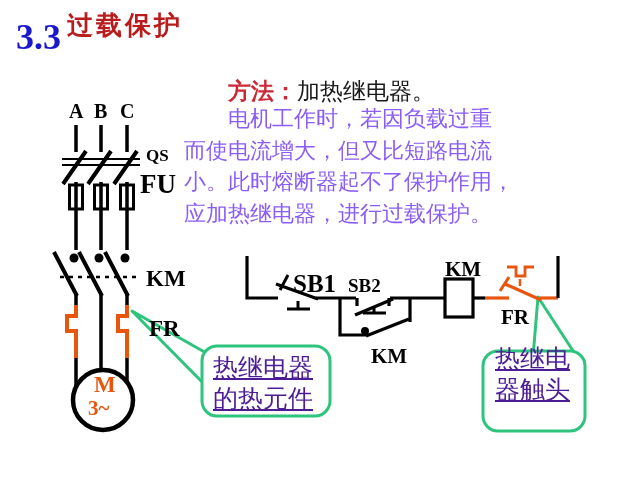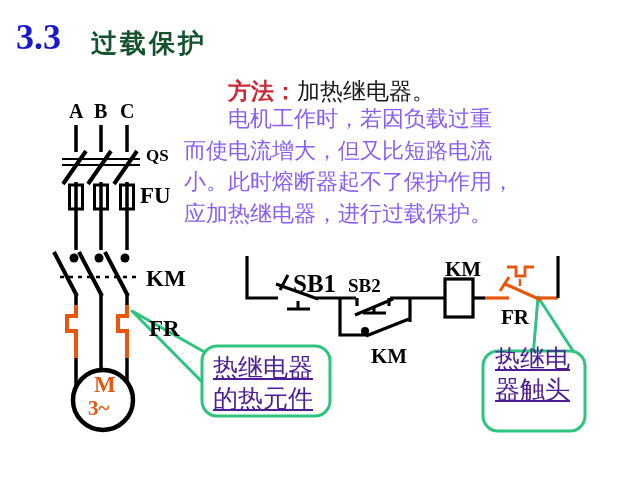--- a/index.html
+++ b/index.html
@@ -8,41 +8,40 @@
     font-family:"Liberation Serif","DejaVu Serif",serif;
     overflow:hidden;
   }
   .abs{position:absolute;}
   
   .title-number{
     left:16px;top:16px;font-size:36px;font-weight:bold;color:#1818cc;
     font-family:"Liberation Serif",serif;
   }
   .title-text{
-    left:67px;top:26px;font-size:26px;font-weight:bold;color:#14532d;
+    left:67px;top:8px;font-size:26px;font-weight:bold;color:#b91c1c;
     letter-spacing:3px;
-    margin-left:24px;
   }
   
   .method-line{left:228px;top:76px;font-size:23px;white-space:nowrap;}
   .method-label{color:#cc2936;font-weight:bold;}
   .method-text{color:#1a1a1a;}
   
   .body-paragraph{
     left:184px;top:103px;width:330px;
     font-size:22px;line-height:31.5px;color:#8b5cf6;
     white-space:pre-line;
   }
   
   .clabel{font-weight:bold;color:#000;font-family:"Liberation Serif",serif;}
   .phase-a{left:69px;top:100px;font-size:20px;}
   .phase-b{left:94px;top:100px;font-size:20px;}
   .phase-c{left:120px;top:100px;font-size:20px;}
   .lbl-qs{left:146px;top:146px;font-size:17px;}
-  .lbl-fu{left:140px;top:183px;font-size:23px;}
+  .lbl-fu{left:140px;top:169px;font-size:27px;}
   .lbl-km{left:146px;top:266px;font-size:23px;}
   .lbl-fr{left:149px;top:316px;font-size:23px;}
   .lbl-m{left:94px;top:372px;font-size:23px;color:#e8560e;}
   .lbl-3p{left:88px;top:396px;font-size:21px;color:#e8560e;}
   .lbl-sb1{left:293px;top:270px;font-size:25px;}
   .lbl-sb2{left:348px;top:275px;font-size:19px;}
   .lbl-km-aux{left:371px;top:344px;font-size:21px;}
   .lbl-km-coil{left:445px;top:257px;font-size:21px;}
   .lbl-fr-ctrl{left:501px;top:305px;font-size:21px;}
   

